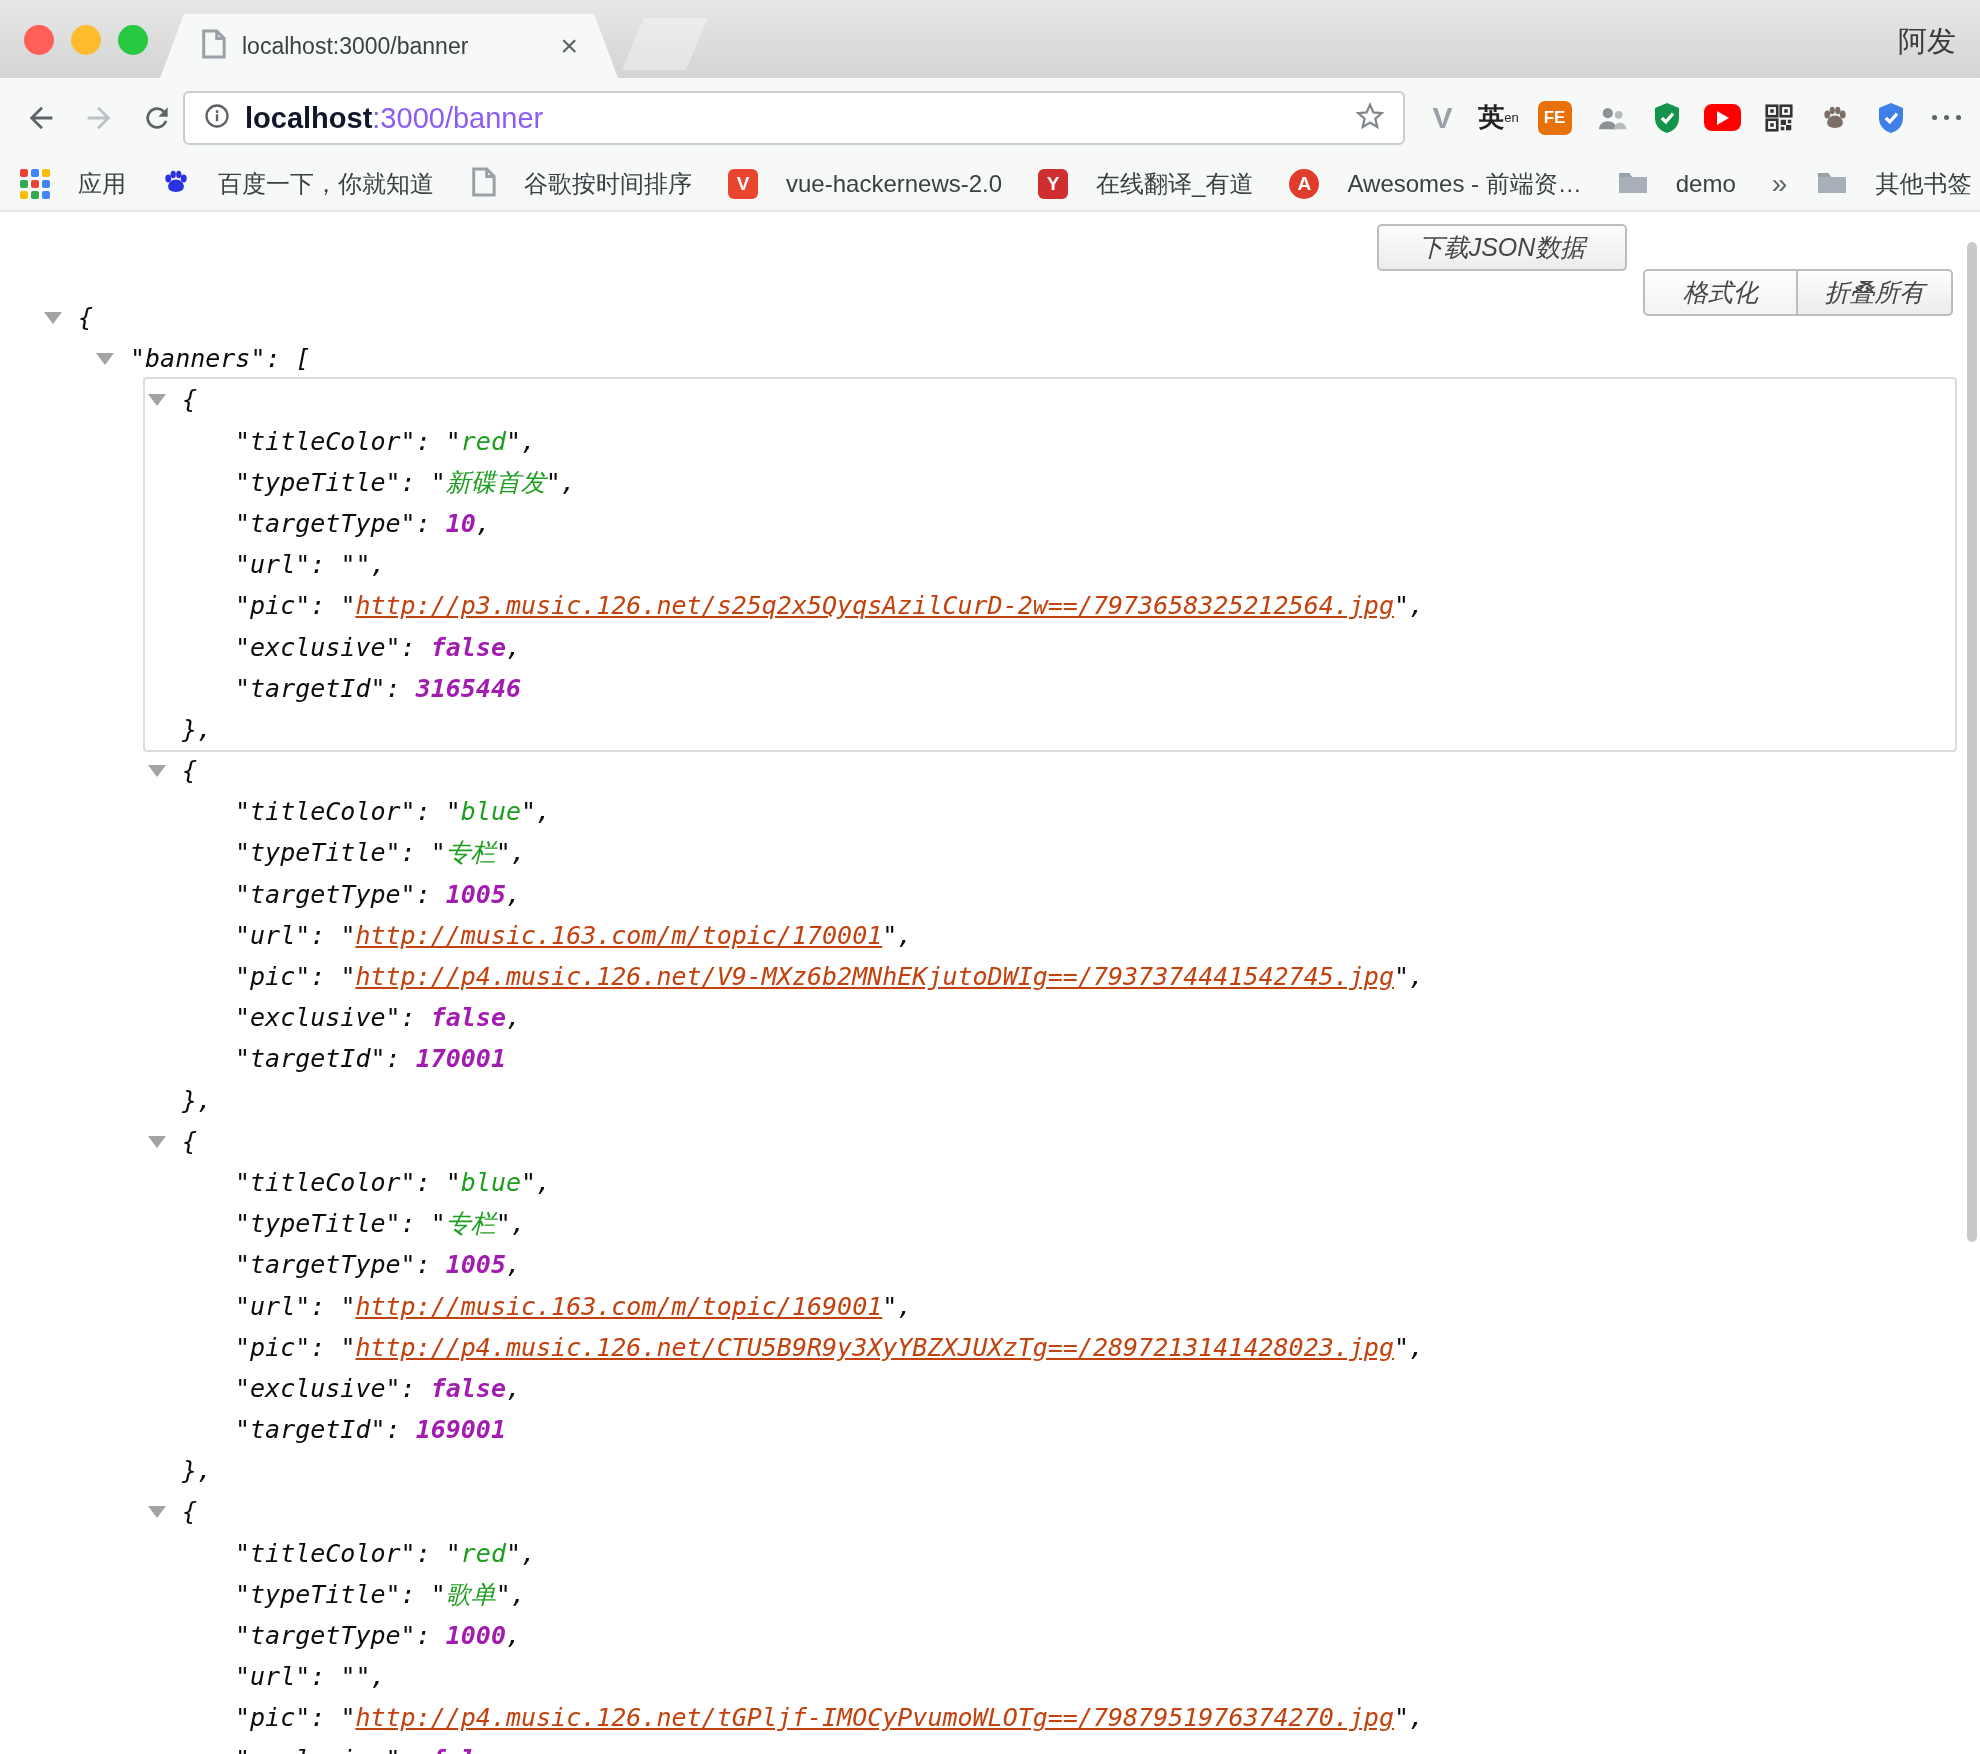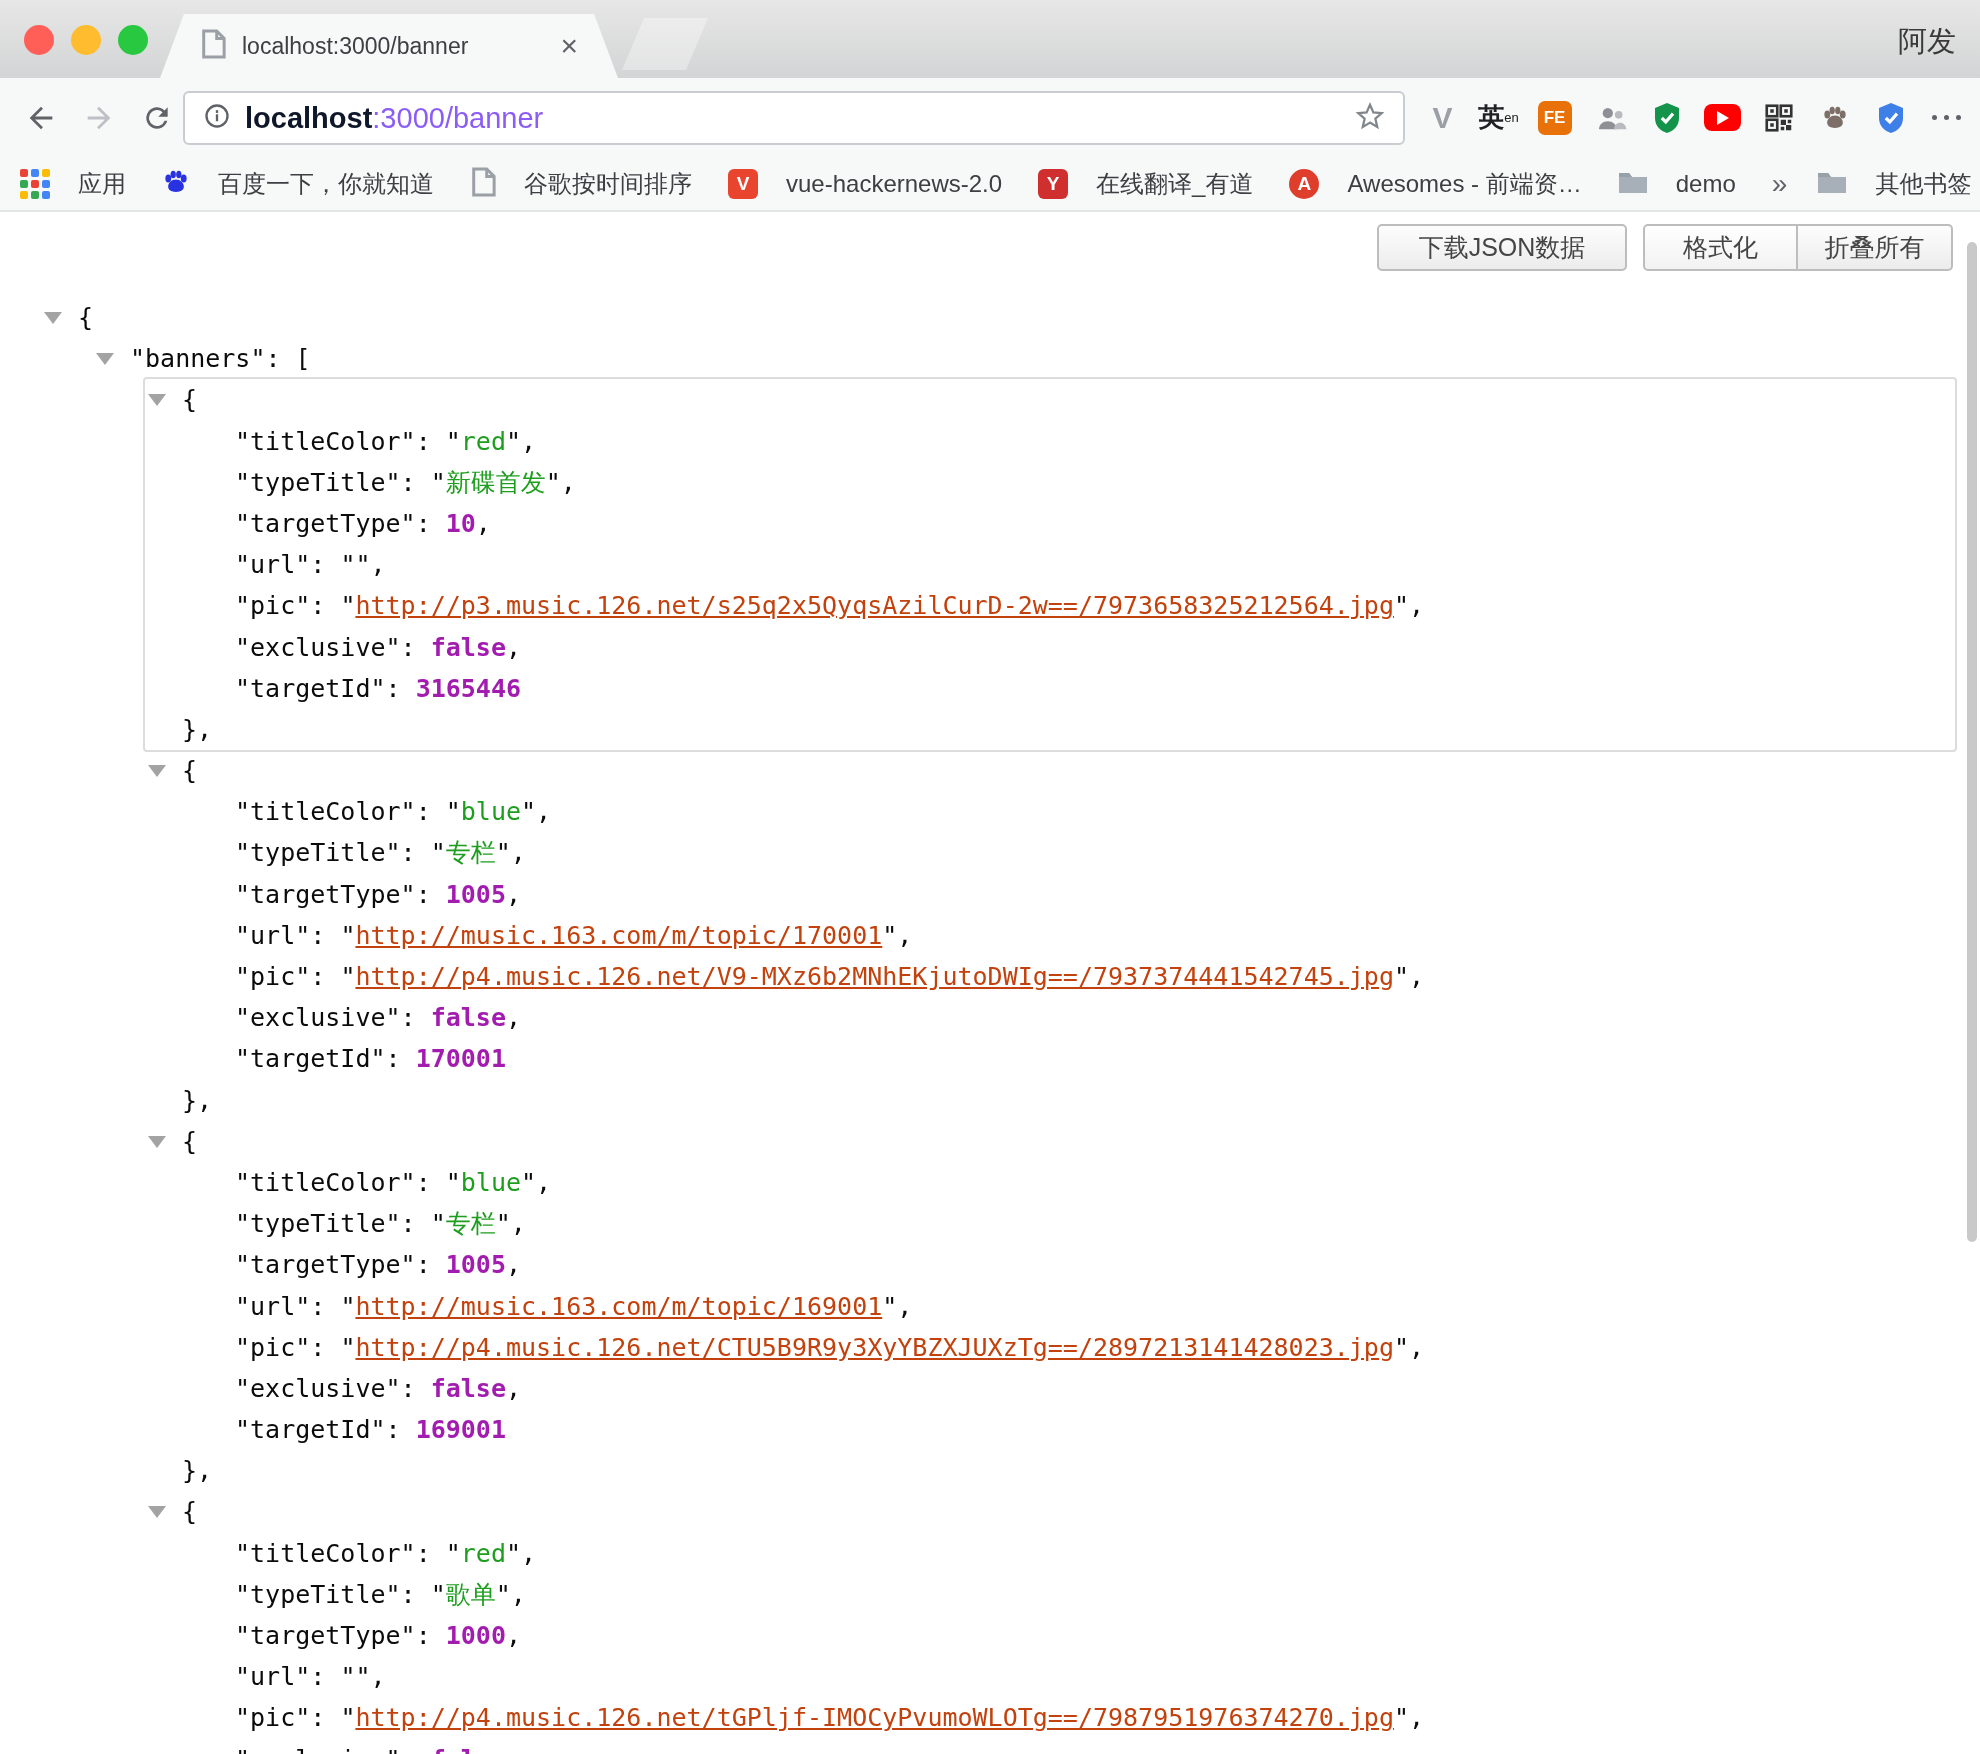--- a/index.html
+++ b/index.html
@@ -55,29 +55,29 @@
   .bm-label { font-size:24px; color:#3c4043; }
   .fav { display:inline-flex; width:30px; height:30px; border-radius:6px;
     align-items:center; justify-content:center; color:#fff; font-size:19px; font-weight:bold; }
   .grid9 { display:inline-grid; grid-template-columns:repeat(3,8px);
     grid-template-rows:repeat(3,8px); gap:3px; }
   .grid9 i { border-radius:2px; display:block; }
   .bm-right { margin-left:auto; display:inline-flex; align-items:center; gap:30px; }
   .chev { font-size:28px; color:#5f6368; }
 
   
-  .content { position:relative; height:1363px; background:#fff; }
+  .content { position:relative; height:1363px; background:#fff;font-style:italic; }
   .btn { position:absolute; top:12px; height:47px; font-size:25px; color:#454545;
     background:linear-gradient(#fdfdfd,#ececec); border:2px solid #bdbdbd;
     border-radius:5px; display:flex; align-items:center; justify-content:center; }
   .btn-dl { left:1377px; width:250px; }
   .grp { position:absolute; left:1643px; top:12px; display:flex; }
   .grp .gbtn { height:47px; width:155px; font-size:25px; color:#454545;
     display:flex; align-items:center; justify-content:center;
-    background:linear-gradient(#fdfdfd,#ececec); border:2px solid #bdbdbd; }
+    background:linear-gradient(#fdfdfd,#ececec); border:2px solid #bdbdbd;margin-top:45px; }
   .grp .gbtn:first-child { border-radius:5px 0 0 5px; background:linear-gradient(#fff,#f2f2f2); }
   .grp .gbtn:last-child { border-radius:0 5px 5px 0; border-left:none; }
 
   
   .jsonwrap { position:absolute; left:78px; top:85px;
     font-family:"DejaVu Sans Mono", monospace; font-size:25px; color:#000; }
   .jline { height:41.2px; line-height:41.2px; white-space:pre; position:relative; }
   .ind { margin-left:52px; }
   .props { margin-left:53px; }
   .obj { margin-left:-37px; padding-left:37px; width:1810px; }

